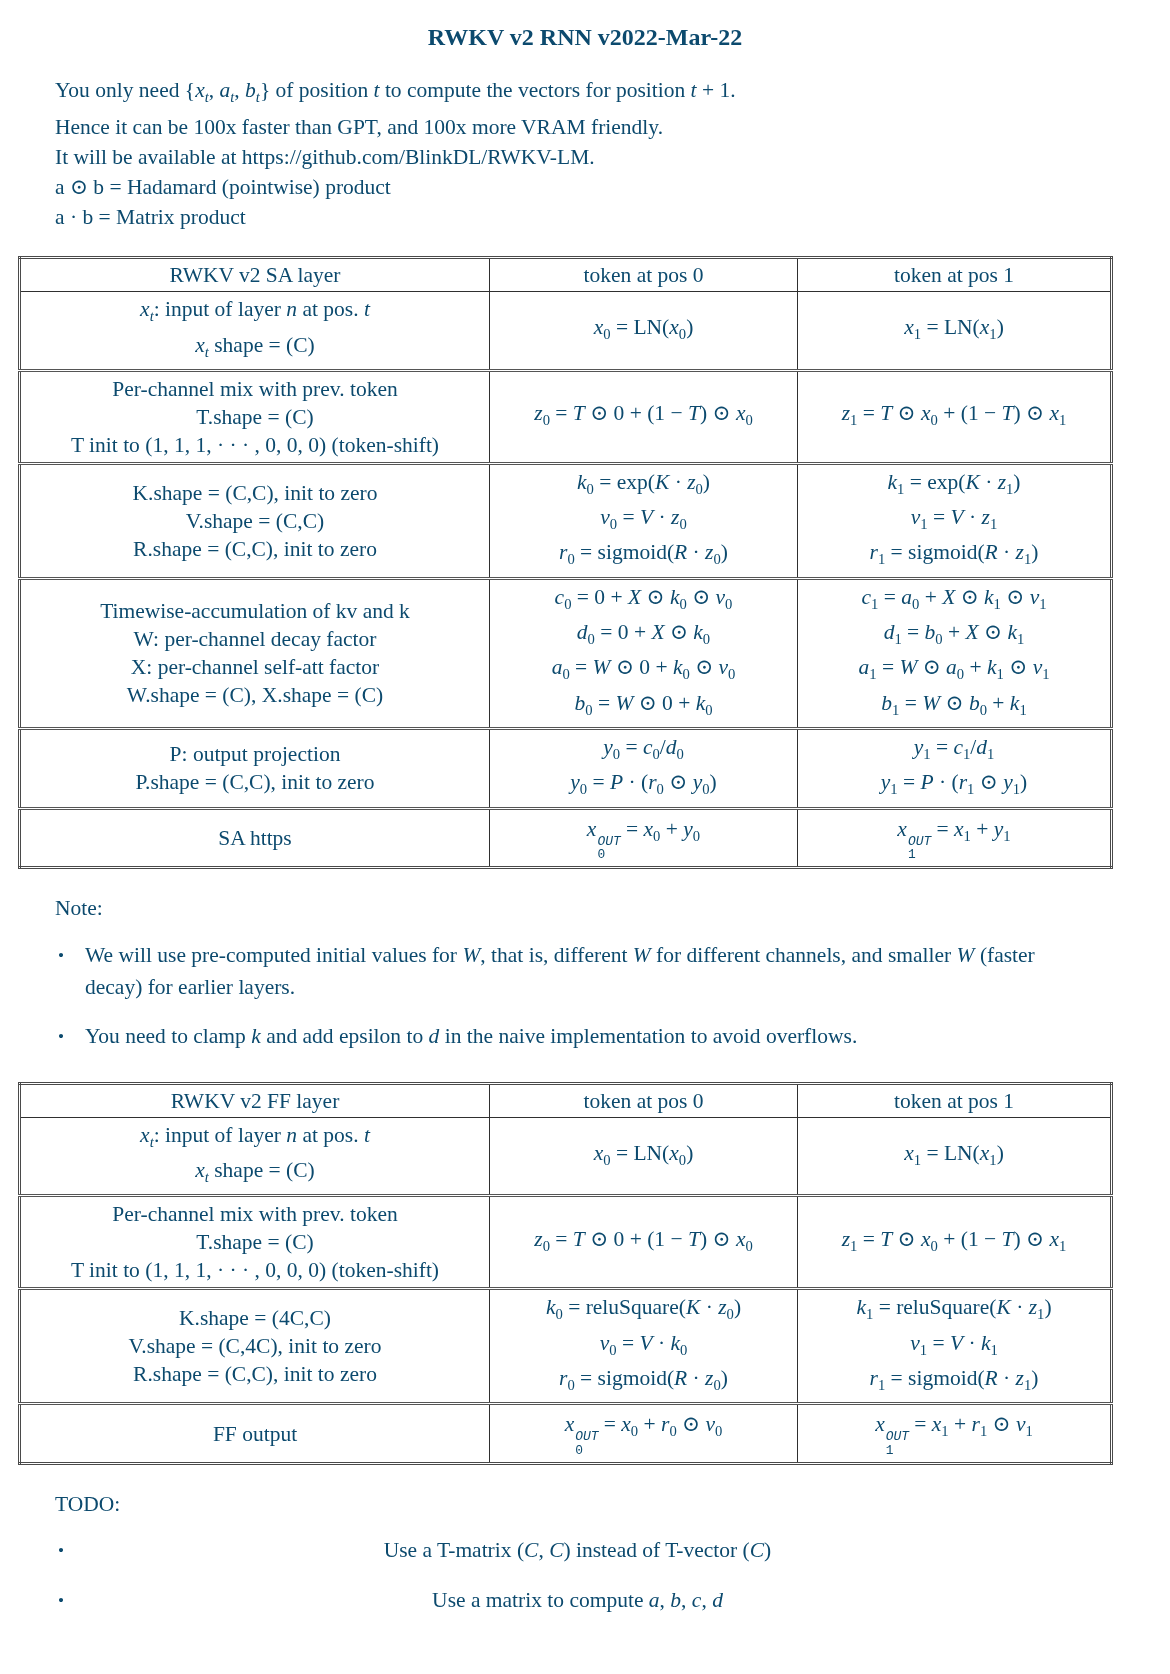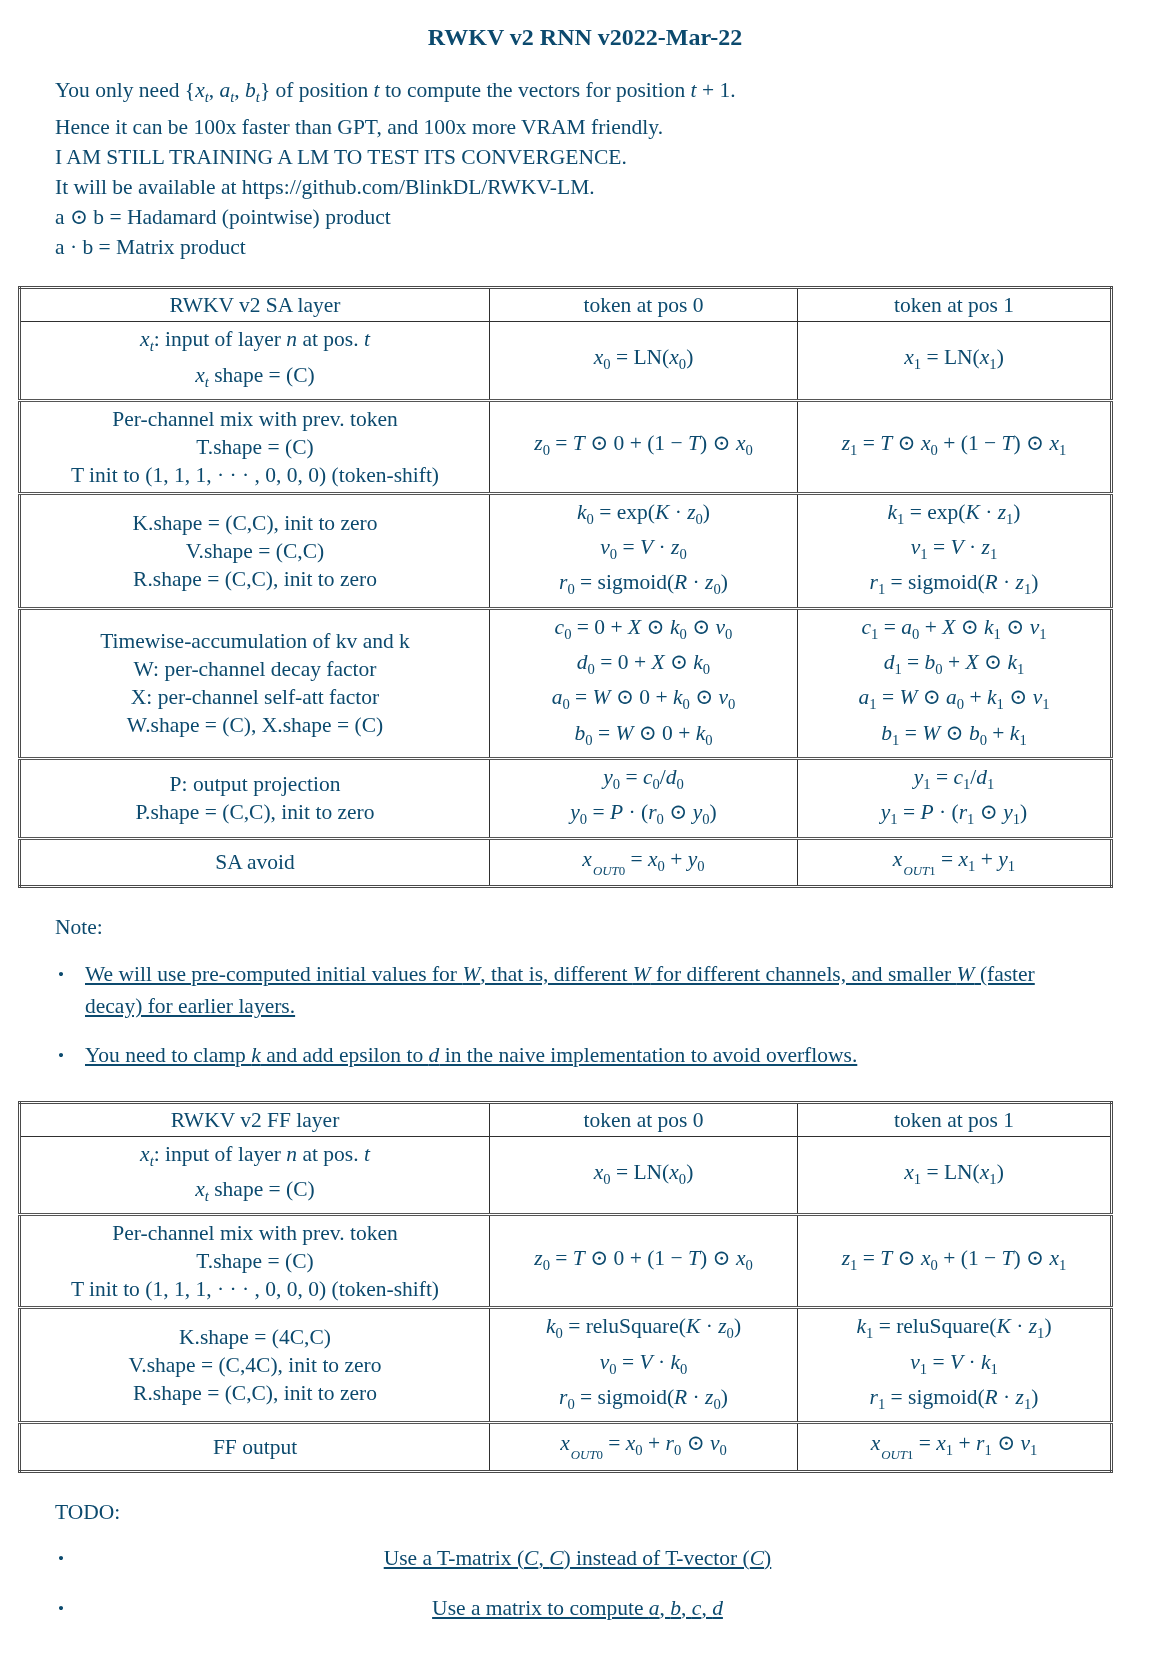--- a/index.html
+++ b/index.html
@@ -11,22 +11,22 @@
     background:#ffffff;
     color:#0c4a6e;
     font-family:"Liberation Serif", "DejaVu Serif", serif;
     font-size:21.5px;
     padding-top:24px;
   }
   i { font-style:italic; }
   sub, sup { font-size:0.68em; }
 
   
-  .ss { display:inline-flex; flex-direction:row; align-items:flex-start;
-        vertical-align:-0.42em; line-height:1.02; margin-left:1px; }
+  .ss { display:inline-flex; flex-direction:column; align-items:flex-start;
+        vertical-align:-0.42em; line-height:1.02; margin-left:1px;font-family:Liberation Mono, monospace; }
   .ss sup, .ss sub { display:block; font-size:0.6em; }
 
   .title {
     margin:0 0 24px 0;
     text-align:center;
     font-size:24px;
     font-weight:bold;
   }
 
   .intro { margin:0 0 0 55px; }
@@ -56,21 +56,20 @@
   .sa-table { margin-top:24px; }
   .ff-table { margin-top:30px; }
 
   .section-label { margin:24px 0 0 55px; line-height:30px; }
 
   ul.bullets {
     list-style:none;
     margin:16px 0 0 55px;
     padding:0;
     width:1015px;
-    text-decoration:underline;
   }
   ul.bullets li {
     position:relative;
     padding-left:30px;
     margin:0 0 17px 0;
     line-height:32px;
   }
   ul.bullets li::before {
     content:"\2022";
     position:absolute;
@@ -82,21 +81,20 @@
 </head>
 <body>
 
 <div class="page">
 
   <h1 class="title">RWKV v2 RNN v2022-Mar-22</h1>
 
   <div class="intro">
     <p>You only need {<i>x<sub>t</sub></i>, <i>a<sub>t</sub></i>, <i>b<sub>t</sub></i>} of position <i>t</i> to compute the vectors for position <i>t</i> + 1.</p>
     <p>Hence it can be 100x faster than GPT, and 100x more VRAM friendly.</p>
-    <p>I AM STILL TRAINING A LM TO TEST ITS CONVERGENCE.</p>
     <p>It will be available at https://github.com/BlinkDL/RWKV-LM.</p>
     <p>a ⊙ b = Hadamard (pointwise) product</p>
     <p>a · b = Matrix product</p>
   </div>
 
   <table class="eq sa-table">
     <colgroup>
         <col style="width:470px">
         <col style="width:308px">
         <col style="width:314px">
@@ -128,21 +126,21 @@
         <td>Timewise-accumulation of kv and k<br>W: per-channel decay factor<br>X: per-channel self-att factor<br>W.shape = (C), X.shape = (C)</td>
         <td><i>c</i><sub>0</sub> = 0 + <i>X</i> ⊙ <i>k</i><sub>0</sub> ⊙ <i>v</i><sub>0</sub><br><i>d</i><sub>0</sub> = 0 + <i>X</i> ⊙ <i>k</i><sub>0</sub><br><i>a</i><sub>0</sub> = <i>W</i> ⊙ 0 + <i>k</i><sub>0</sub> ⊙ <i>v</i><sub>0</sub><br><i>b</i><sub>0</sub> = <i>W</i> ⊙ 0 + <i>k</i><sub>0</sub></td>
         <td><i>c</i><sub>1</sub> = <i>a</i><sub>0</sub> + <i>X</i> ⊙ <i>k</i><sub>1</sub> ⊙ <i>v</i><sub>1</sub><br><i>d</i><sub>1</sub> = <i>b</i><sub>0</sub> + <i>X</i> ⊙ <i>k</i><sub>1</sub><br><i>a</i><sub>1</sub> = <i>W</i> ⊙ <i>a</i><sub>0</sub> + <i>k</i><sub>1</sub> ⊙ <i>v</i><sub>1</sub><br><i>b</i><sub>1</sub> = <i>W</i> ⊙ <i>b</i><sub>0</sub> + <i>k</i><sub>1</sub></td>
       </tr>
       <tr class="sect">
         <td>P: output projection<br>P.shape = (C,C), init to zero</td>
         <td><i>y</i><sub>0</sub> = <i>c</i><sub>0</sub>/<i>d</i><sub>0</sub><br><i>y</i><sub>0</sub> = <i>P</i> · (<i>r</i><sub>0</sub> ⊙ <i>y</i><sub>0</sub>)</td>
         <td><i>y</i><sub>1</sub> = <i>c</i><sub>1</sub>/<i>d</i><sub>1</sub><br><i>y</i><sub>1</sub> = <i>P</i> · (<i>r</i><sub>1</sub> ⊙ <i>y</i><sub>1</sub>)</td>
       </tr>
       <tr class="sect lastrow">
-        <td>SA avoid</td>
+        <td>SA https</td>
         <td><i>x</i><span class="ss">
               <sup><i>OUT</i></sup>
               <sub>0</sub>
             </span> = <i>x</i><sub>0</sub> + <i>y</i><sub>0</sub></td>
         <td><i>x</i><span class="ss">
               <sup><i>OUT</i></sup>
               <sub>1</sub>
             </span> = <i>x</i><sub>1</sub> + <i>y</i><sub>1</sub></td>
       </tr>
     </tbody>

